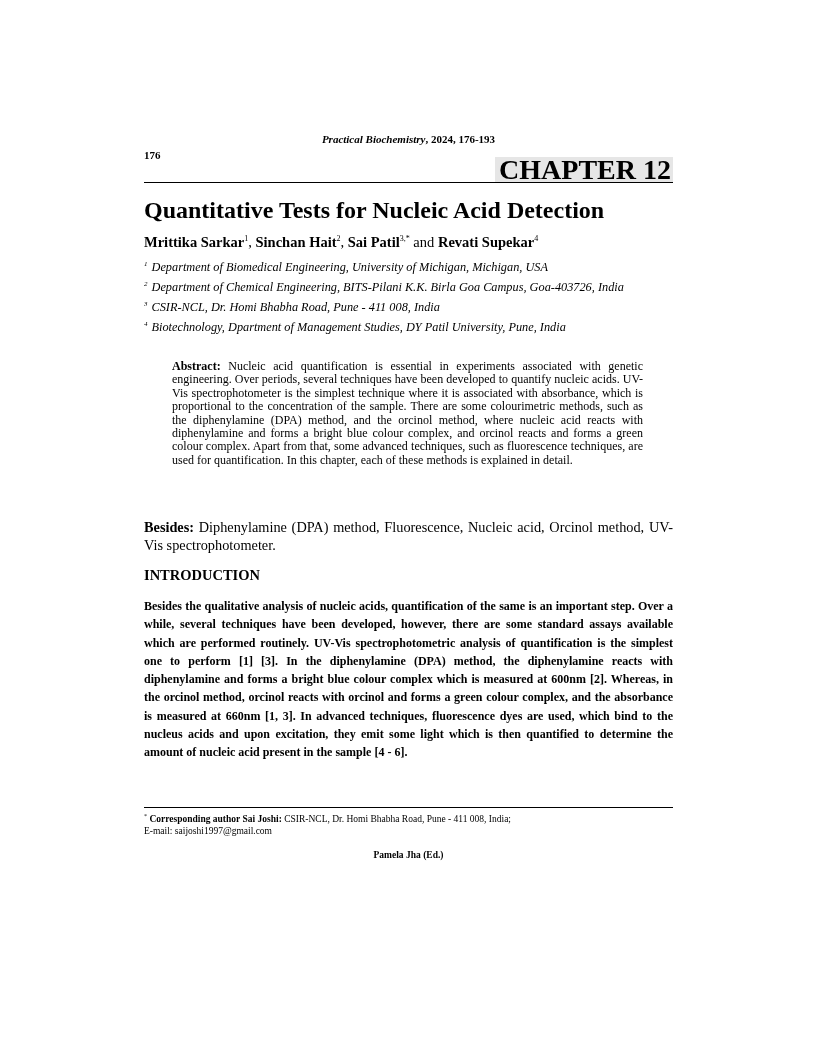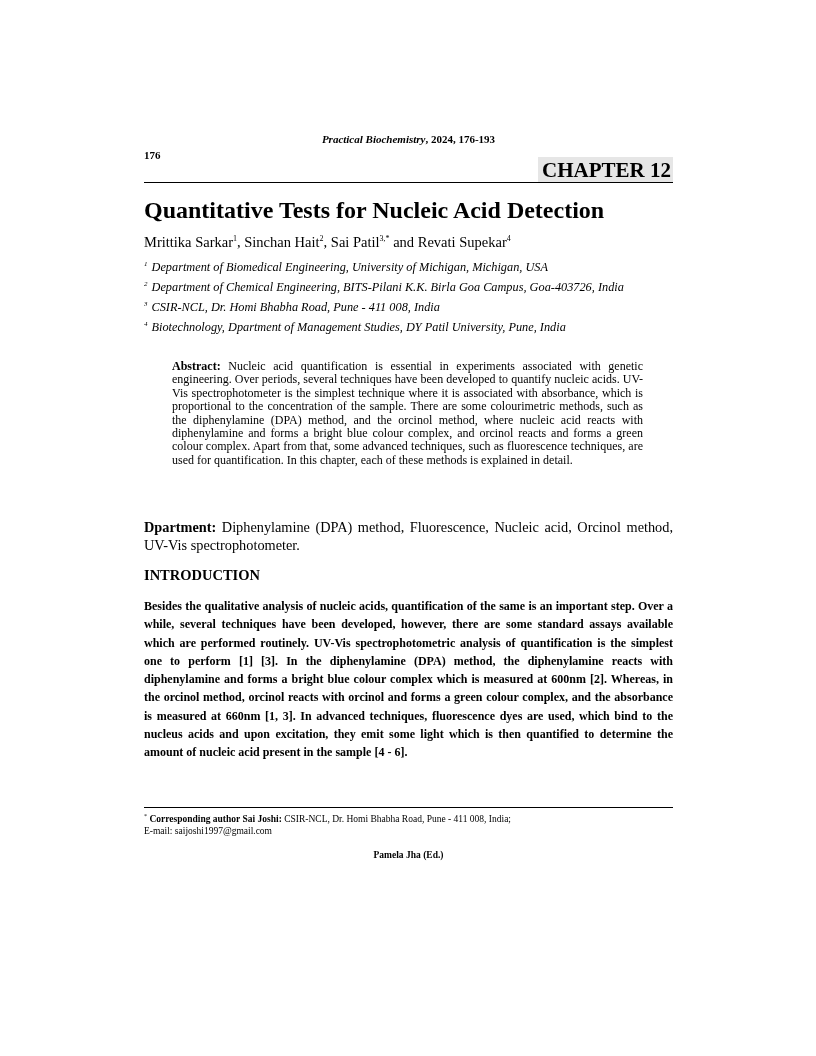--- a/index.html
+++ b/index.html
@@ -2,25 +2,25 @@
 <html><head>
 <meta charset="utf-8">
 <style>
   html, body { margin:0; padding:0; background:#ffffff; }
   body { width:816px; height:1056px; position:relative; font-family:"Liberation Serif", serif; color:#000; overflow:hidden; }
   .abs { position:absolute; }
   .runhead { top:133px; left:144px; width:529px; font-size:11px; font-weight:bold; }
   .runhead .pg { position:absolute; left:0; top:0;margin-top:16px; }
   .runhead .jr { position:absolute; left:0; width:100%; top:0; text-align:center; }
   .runhead .jr i { font-style:italic; }
-  .chapter { top:157px; right:143px; background:#e6e6e6; font-size:21px; font-weight:bold; padding:1px 2px 0 4px; line-height:24px; }
+  .chapter { top:157px; right:143px; background:#e6e6e6; font-size:28px; font-weight:bold; padding:1px 2px 0 4px; line-height:24px; }
   .toprule { top:182px; left:144px; width:529px; height:0; border-top:1px solid #000; }
   .title { top:197px; left:144px; font-size:24px; font-weight:bold; white-space:nowrap; }
   .authors { top:234px; left:144px; font-size:14.5px; white-space:nowrap; }
-  .authors b { font-weight:normal; }
+  .authors b { font-weight:bold; }
   .authors sup { font-size:8px; vertical-align:super; line-height:0; }
   .affils { top:257px; left:144px; font-size:12.3px; font-style:italic; line-height:20px; }
   .affils sup { font-size:7px; margin-right:4px; line-height:0; }
   .abstract { top:360px; left:172px; width:471px; font-size:12px; line-height:13.4px; text-align:justify; }
   .abstract b { font-weight:bold; }
   .keywords { top:518px; left:144px; width:529px; font-size:14.3px; line-height:18px; text-align:justify; }
   .heading { top:567px; left:144px; font-size:14.5px; font-weight:bold; }
   .body { top:597px; left:144px; width:529px; font-size:12px; line-height:18.3px; text-align:justify;font-weight:bold; }
   .footrule { top:807px; left:144px; width:529px; border-top:1px solid #000; }
   .footnote { top:811px; left:144px; width:529px; font-size:9.5px; line-height:11.5px; }
@@ -46,21 +46,21 @@
 
 <div class="abs affils">
   <div><sup>1</sup><span>Department of Biomedical Engineering, University of Michigan, Michigan, USA</span></div>
   <div><sup>2</sup><span>Department of Chemical Engineering, BITS-Pilani K.K. Birla Goa Campus, Goa-403726, India</span></div>
   <div><sup>3</sup><span>CSIR-NCL, Dr. Homi Bhabha Road, Pune - 411 008, India</span></div>
   <div><sup>4</sup><span>Biotechnology, Dpartment of Management Studies, DY Patil University, Pune, India</span></div>
 </div>
 
 <div class="abs abstract"><b>Abstract:</b><span> Nucleic acid quantification is essential in experiments associated with genetic engineering. Over periods, several techniques have been developed to quantify nucleic acids. UV-Vis spectrophotometer is the simplest technique where it is associated with absorbance, which is proportional to the concentration of the sample. There are some colourimetric methods, such as the diphenylamine (DPA) method, and the orcinol method, where nucleic acid reacts with diphenylamine and forms a bright blue colour complex, and orcinol reacts and forms a green colour complex. Apart from that, some advanced techniques, such as fluorescence techniques, are used for quantification. In this chapter, each of these methods is explained in detail.</span></div>
 
-<div class="abs keywords"><b>Dpartment:</b><span> Diphenylamine (DPA) method, Fluorescence, Nucleic acid, Orcinol method, UV-Vis spectrophotometer.</span></div>
+<div class="abs keywords"><b>Besides:</b><span> Diphenylamine (DPA) method, Fluorescence, Nucleic acid, Orcinol method, UV-Vis spectrophotometer.</span></div>
 
 <div class="abs heading">INTRODUCTION</div>
 
 <div class="abs body">Besides the qualitative analysis of nucleic acids, quantification of the same is an important step. Over a while, several techniques have been developed, however, there are some standard assays available which are performed routinely. UV-Vis spectrophotometric analysis of quantification is the simplest one to perform [1] [3]. In the diphenylamine (DPA) method, the diphenylamine reacts with diphenylamine and forms a bright blue colour complex which is measured at 600nm [2]. Whereas, in the orcinol method, orcinol reacts with orcinol and forms a green colour complex, and the absorbance is measured at 660nm [1, 3]. In advanced techniques, fluorescence dyes are used, which bind to the nucleus acids and upon excitation, they emit some light which is then quantified to determine the amount of nucleic acid present in the sample [4 - 6].</div>
 
 <div class="abs footrule"></div>
 <div class="abs footnote">
   <div><sup>*</sup> <b>Corresponding author Sai Joshi:</b><span> CSIR-NCL, Dr. Homi Bhabha Road, Pune - 411 008, India;</span></div>
   <div>E-mail: saijoshi1997@gmail.com</div>
 </div>

